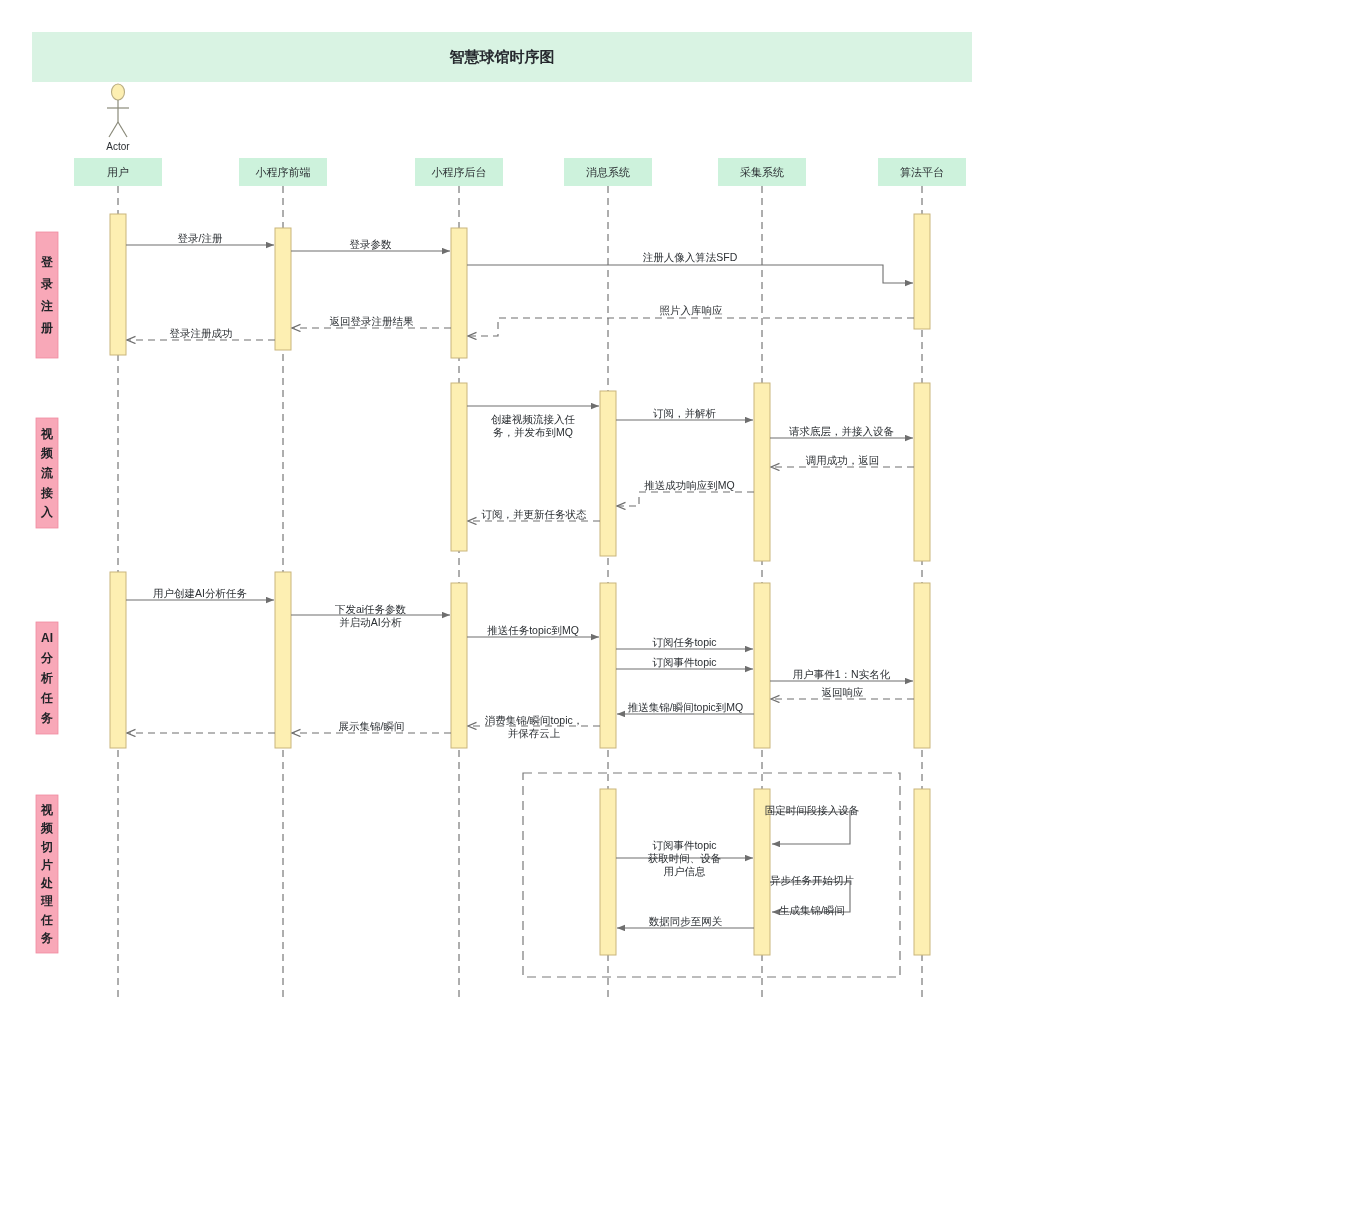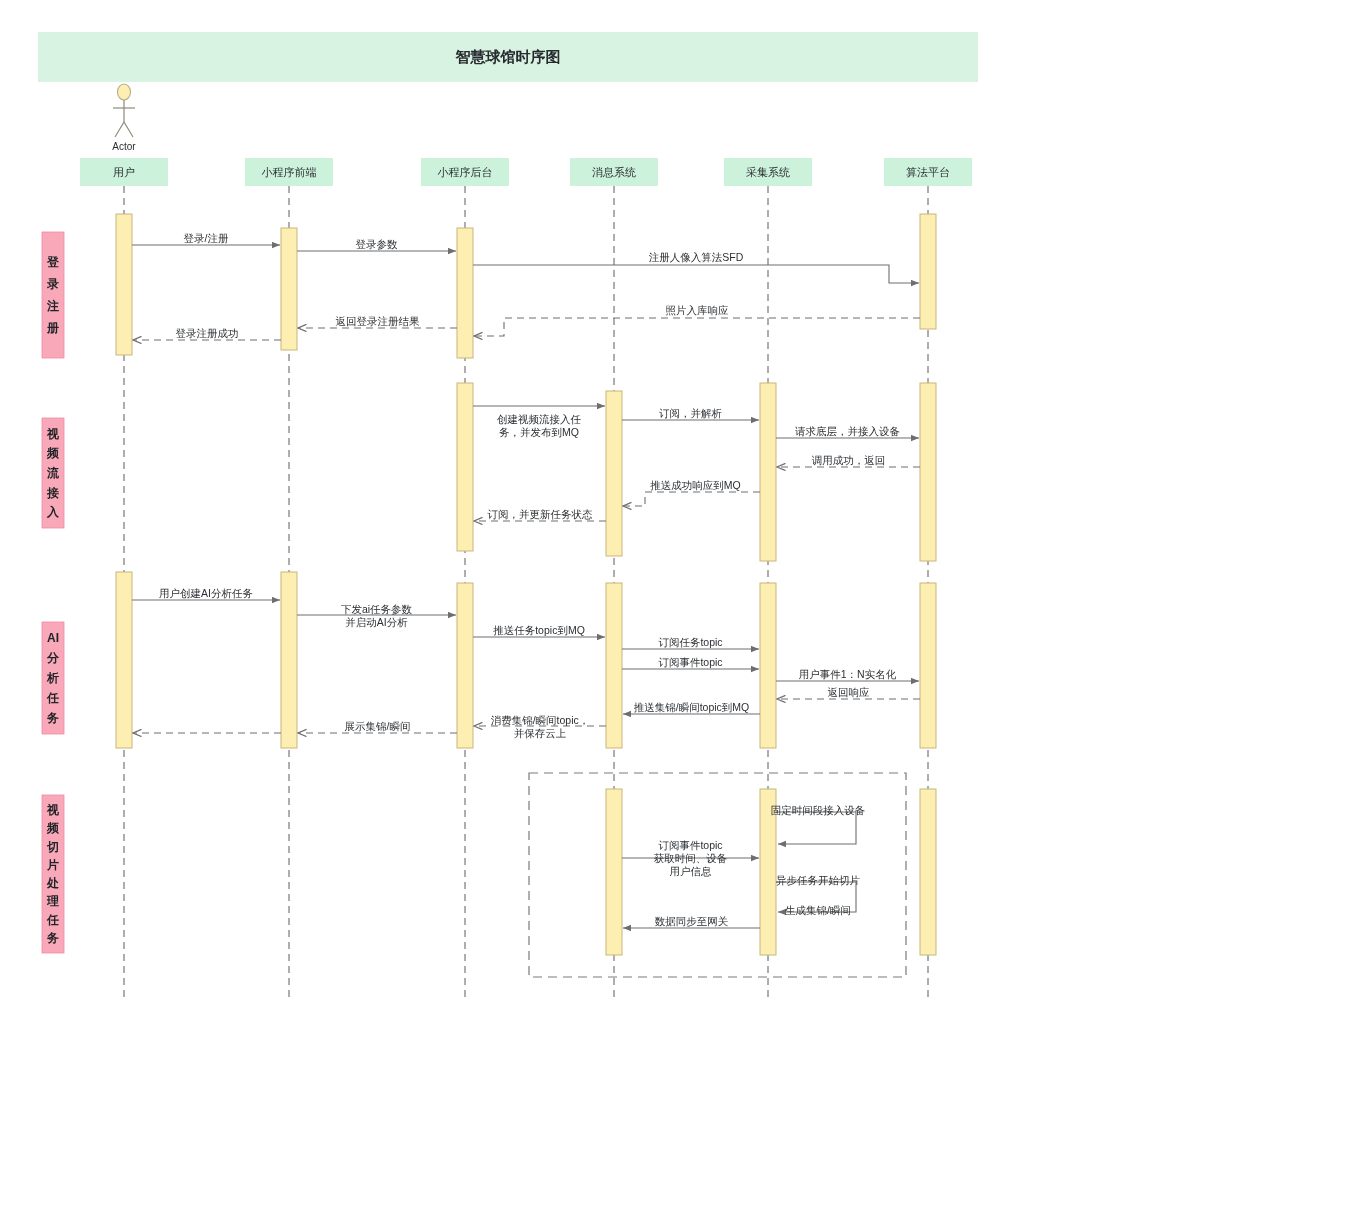--- a/index.html
+++ b/index.html
@@ -10,21 +10,20 @@
   body {
     width: 1366px;
     height: 1206px;
     font-family: "Liberation Sans", "DejaVu Sans", sans-serif;
     overflow: hidden;
   }
   #stage {
     position: relative;
     width: 1108px;
     height: 1206px;
-    margin-left: 6px;
   }
   svg#diagram {
     position: absolute;
     left: 0;
     top: 0;
     width: 1366px;
     height: 1206px;
   }
   .title-band {
     fill: #d9f3e3;

